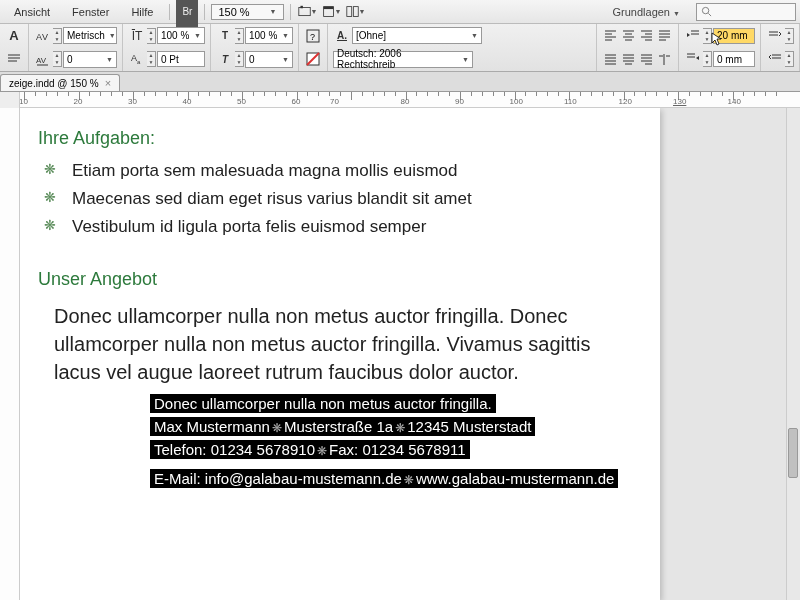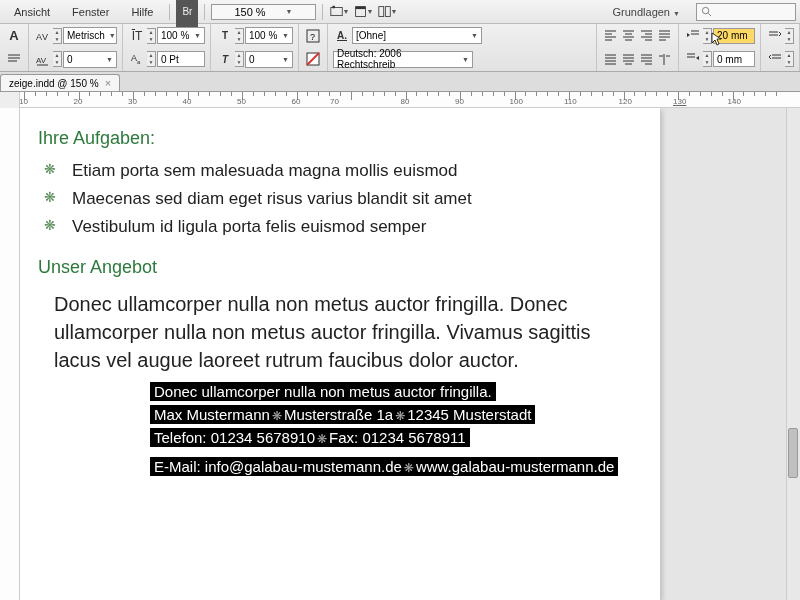--- a/index.html
+++ b/index.html
@@ -1,21 +1,21 @@
 <!DOCTYPE html>
 <html><head>
 <meta charset="utf-8">
 <style>
 *{box-sizing:border-box;margin:0;padding:0;font-family:Tahoma,Arial,sans-serif}
 body{background:#e8e8e8;width:800px;height:600px;overflow:hidden;font-size:11px}
 .menubar{height:24px;background:linear-gradient(#f5f5f5,#e6e6e6);display:flex;align-items:center;padding:0 4px;border-bottom:1px solid #bbb;gap:2px}
 .menu-item{padding:3px 10px;cursor:pointer;color:#333}
 .menu-sep{width:1px;height:16px;background:#bbb;margin:0 4px}
 .br-btn{background:#555;color:#eee;padding:18px 6px;font-size:10px;border-radius:2px}
-.zoom-box{border:1px solid #999;padding:1px 22px;background:#f8f8f8;display:flex;align-items:center;gap:20px;font-size:11px}
+.zoom-box{border:1px solid #999;padding:1px 6px;background:#f8f8f8;display:flex;align-items:center;gap:20px;font-size:11px}
 .dd-arrow{font-size:7px;color:#555}
 .menu-icon{width:22px;height:18px;display:inline-flex;align-items:center;justify-content:center;border:1px solid transparent;cursor:pointer}
 .menu-right{margin-left:auto;display:flex;align-items:center;gap:8px}
 .workspace-dd{padding:2px 8px;color:#444;cursor:pointer}
 .search-box{width:100px;height:18px;background:#f8f8f8;border:1px solid #999;display:flex;align-items:center;padding:0 4px}
 .search-box svg{width:11px;height:11px}
 
 .ctrl-panel{height:48px;background:linear-gradient(#f0f0f0,#e2e2e2);border-bottom:1px solid #aaa;display:flex}
 .ctrl-row{display:flex;align-items:center;height:24px;padding:0 2px;gap:1px}
 .ctrl-col{display:flex;flex-direction:column;border-right:1px solid #c5c5c5;padding:0 3px}
@@ -40,21 +40,21 @@
 .h-ruler .tick{position:absolute;top:0;border-left:1px solid #888;height:4px}
 .h-ruler .major{height:8px}
 .h-ruler .num{position:absolute;top:5px}
 
 .workspace{display:flex;height:492px;background:#e5e5e5;position:relative}
 .v-ruler{width:20px;background:#fdfdfd;border-right:1px solid #ccc}
 .canvas-area{flex:1;background:#e5e5e5;overflow:hidden;position:relative}
 .page{background:#fff;width:640px;height:492px;position:relative;box-shadow:2px 2px 6px rgba(0,0,0,.2)}
 .doc-content{padding:20px 18px;font-family:'Segoe UI',Tahoma,sans-serif}
 .h-green{color:#2d7a3c;font-weight:normal;font-size:18px;margin-bottom:12px}
-.bullet-list{list-style:none;padding-left:34px;margin-bottom:20px}
+.bullet-list{list-style:none;padding-left:34px;margin-bottom:32px}
 .bullet-list li{font-size:17px;margin-bottom:8px;position:relative;color:#222}
 .bullet-list li::before{content:"❋";position:absolute;left:-28px;color:#5a8c5a;font-size:14px}
 .body-text{font-size:20px;line-height:1.4;padding-left:16px;margin-bottom:8px;color:#222;padding-right:10px}
 .contact-block{padding-left:112px}
 .black-line{background:#000;color:#fff;display:inline-block;padding:1px 4px;font-size:15px;margin-bottom:4px}
 .black-line .orn{color:#aaa;font-size:12px;padding:0 2px}
 .vsb{position:absolute;right:0;top:108px;bottom:0;width:14px;background:#e8e8e8;border-left:1px solid #ccc}
 .vsb-thumb{position:absolute;right:2px;width:10px;background:#c0c0c0;border:1px solid #999;border-radius:2px}
 </style>
 </head>

